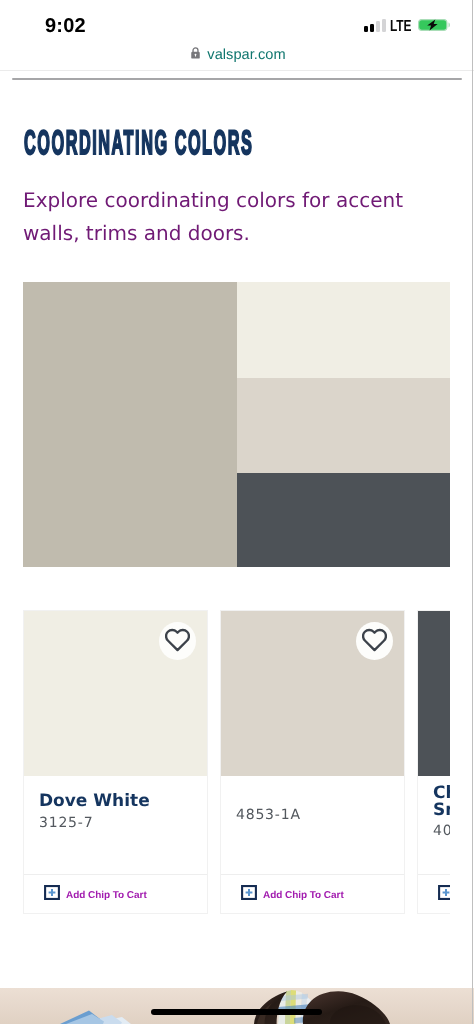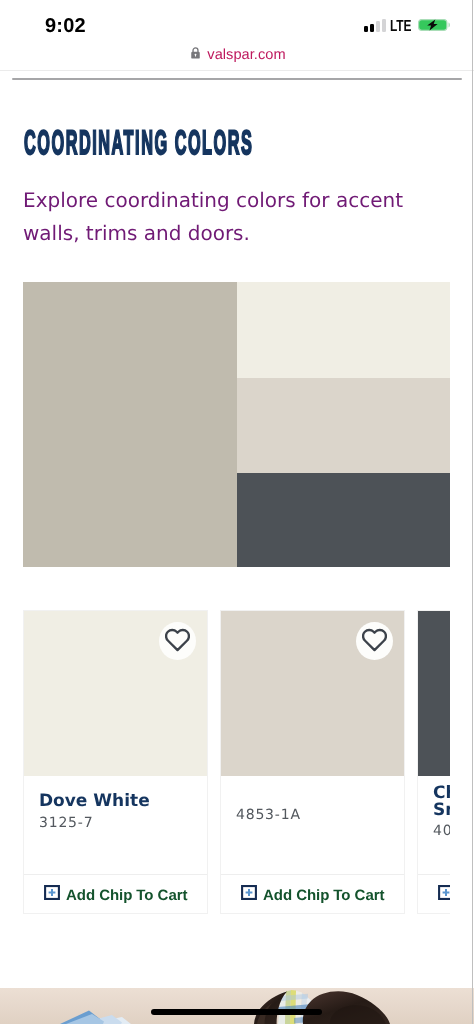--- a/index.html
+++ b/index.html
@@ -14,21 +14,21 @@
   .sb-right { position:absolute; left:0; top:0; width:474px; height:40px;}
   .sig { position:absolute; left:364px; top:18px; display:flex; align-items:flex-end; gap:1.6px; height:14px;}
   .sig i { display:block; width:4.3px; border-radius:1.2px; background:#d4d4d6; }
   .sig i.on { background:#000; }
   .sb-lte { position:absolute; left:390px; top:20px; font-size:16px; font-weight:700; color:#0a0a0a; line-height:14px; letter-spacing:-0.2px; transform:scaleX(0.745); transform-origin:left top;}
   .batt { position:absolute; left:418px; top:18px; width:32px; height:12px; }
 
   
   .urlbar { position:absolute; left:0; top:41px; width:474px; height:28px;
     display:flex; align-items:center; justify-content:center; gap:6px; padding-left:0px;}
-  .url-text { font-size:14.6px; color:#be185d; letter-spacing:0.05px;}
+  .url-text { font-size:14.6px; color:#0f766e; letter-spacing:0.05px;}
   .divider { position:absolute; left:0; top:70px; width:474px; height:1px; background:#ebebeb; }
   .progline { position:absolute; left:12px; top:78px; width:450px; height:2px; background:#a6a6a8; border-radius:1px;}
 
   
   .content { position:absolute; left:0; top:80px; width:474px; height:944px; background:#fff;margin-top:10px; }
   h1.title { position:absolute; left:23.5px; top:36px; font-size:34px; color:#15355f;
      font-weight:700; letter-spacing:3.2px; transform:scaleX(0.4785); transform-origin:left top;
      white-space:nowrap; line-height:34px; -webkit-text-stroke:2.2px #15355f;}
   p.sub { position:absolute; left:23px; top:94px; width:425px; font-size:20px; line-height:33px;
      color:#701a75; font-family:"DejaVu Sans", sans-serif; }
@@ -43,21 +43,21 @@
   .card { width:185px; background:#fff; border:1px solid #f1f1f1; flex:none;}
   .card-sw { position:relative; height:165px; }
   .fav { position:absolute; right:11px; top:11px; width:37px; height:38px; border-radius:50%;
      background:#fdfdfb; display:flex; align-items:center; justify-content:center; padding-top:3px; padding-right:1px;}
   .card-body { padding:0 17px 26px 15px; height:98px; display:flex; flex-direction:column; justify-content:center; }
   .card-name { font-size:17px; font-weight:700; color:#15355f; line-height:16.5px;
      font-family:"DejaVu Sans", sans-serif;}
   .card-code { font-size:14px; color:#53585e; margin-top:5px; letter-spacing:0.8px;
      font-family:"DejaVu Sans", sans-serif;}
   .card-foot { border-top:1px solid #eeeeee; height:39px; display:flex; align-items:center; padding-left:20px; gap:6px; padding-top:2px;}
-  .card-foot .lbl { font-size:15px; font-weight:700; color:#14532d; white-space:nowrap; letter-spacing:-0.05px;}
+  .card-foot .lbl { font-size:10px; font-weight:700; color:#a21caf; white-space:nowrap; letter-spacing:-0.05px;}
 
   
   .photo { position:absolute; left:0; top:988px; width:474px; height:36px; overflow:hidden;}
   .homebar { position:absolute; left:151px; bottom:9px; width:171px; height:6px;
      border-radius:3px; background:#000; }
   .edge { position:absolute; right:1px; top:0; width:1px; height:1024px; background:#bfbfbf; }
 </style>
 </head>
 <body>
 

